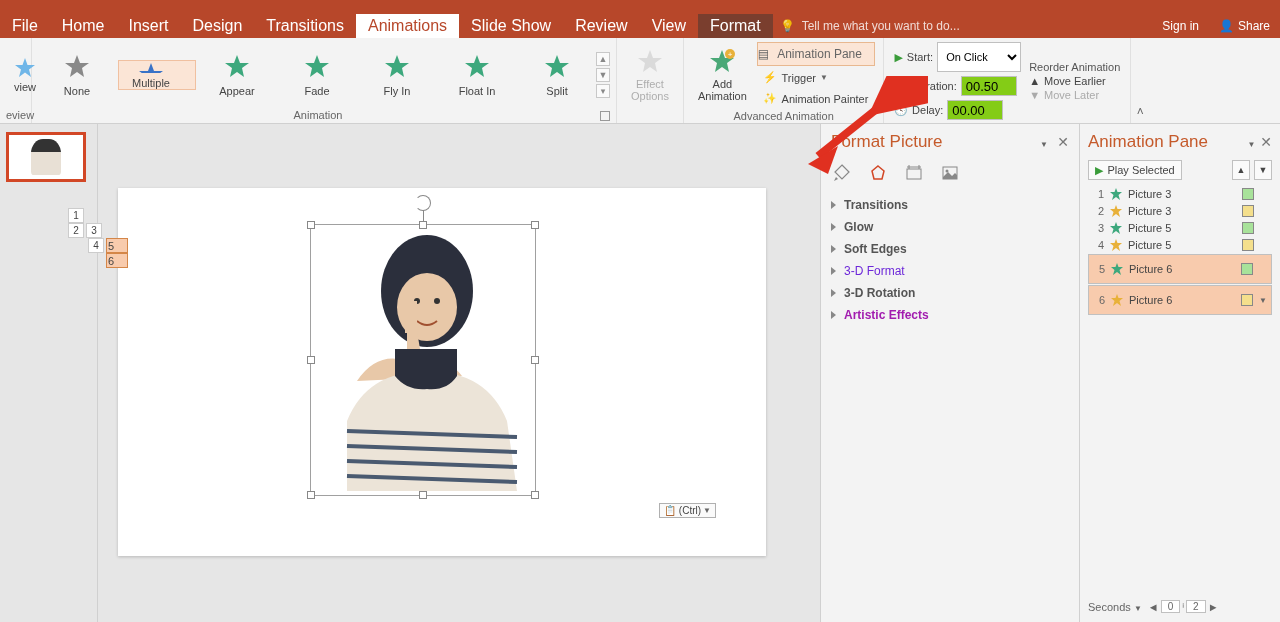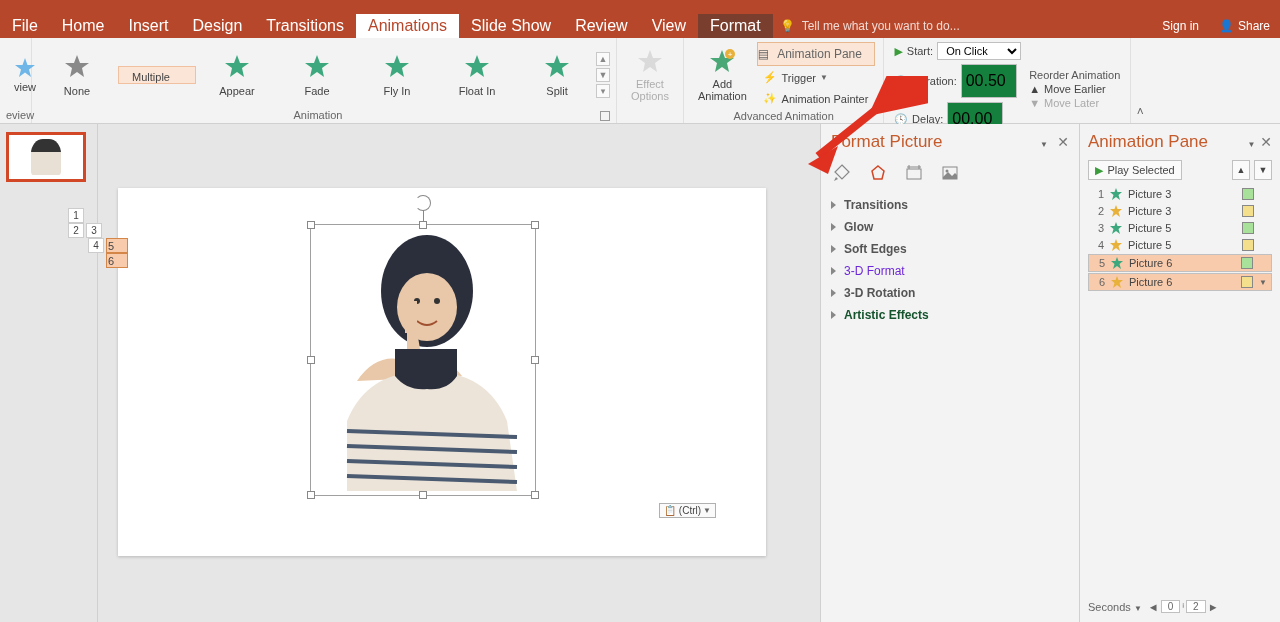--- a/index.html
+++ b/index.html
@@ -21,22 +21,22 @@
 .anim span{font-size:11px;color:#444}
 .star{width:28px;height:28px}
 .vbtn{display:flex;flex-direction:column;align-items:center;justify-content:center;padding:4px 8px;cursor:pointer;gap:2px}
 .vbtn.dis{opacity:.4;cursor:default}
 .sm{font-size:11px;line-height:12px;text-align:center}
 .advcol{display:flex;flex-direction:column;gap:2px;padding:2px}
 .linebtn{display:flex;align-items:center;gap:4px;padding:2px 6px;cursor:pointer;font-size:11px;border:1px solid transparent}
 .linebtn.acc{background:#fbe5d6;border-color:#e8b890}
 .timing{display:flex;flex-direction:column;gap:4px;padding:2px 4px;font-size:11px}
 .trow{display:flex;align-items:center;gap:4px}
-.tinput{width:56px;height:34px;border:1px solid #c0c0c0;background:#15803d;font-size:16px;padding:0 4px}
-.sel{border:1px solid #c0c0c0;background:#fff;font-size:11px;height:18px;padding:0 16px 0 4px}
+.tinput{width:56px;height:20px;border:1px solid #c0c0c0;background:#84cc16;font-size:13px;padding:0 4px}
+.sel{border:1px solid #c0c0c0;background:#fff;font-size:11px;height:30px;padding:0 16px 0 4px}
 .reorder{display:flex;flex-direction:column;gap:2px;font-size:11px;padding:2px 4px}
 .reorder .hd{color:#555}
 .reorder .btn{display:flex;align-items:center;gap:4px;cursor:pointer}
 .reorder .btn.dis{color:#aaa}
 .collapse{width:18px;display:flex;align-items:flex-end;justify-content:center;padding-bottom:4px;color:#666;cursor:pointer}
 .main{height:498px;display:flex}
 .thumbs{width:98px;background:#e6e6e6;border-right:1px solid #d0d0d0;padding:8px 6px}
 .thumb{width:80px;height:50px;background:#fff;border:3px solid #d24726;display:flex;align-items:center;justify-content:center}
 .thumb .timg{width:30px;height:36px;background:linear-gradient(#333 0 35%,#e8e0d5 35% 100%);border-radius:40% 40% 10% 10%}
 .canvas{flex:1;background:#e6e6e6;position:relative}
@@ -381,21 +381,21 @@
         <div class="acc">
           <span class="tri"></span>
           <b style="font-weight:400;color:#6d28d9">3-D Format</b>
         </div>
         <div class="acc">
           <span class="tri"></span>
           <b style="font-weight:600;color:#555">3-D Rotation</b>
         </div>
         <div class="acc">
           <span class="tri"></span>
-          <b style="font-weight:600;color:#14532d">Artistic Effects</b>
+          <b style="font-weight:600;color:#a21caf">Artistic Effects</b>
         </div>
       </div>
   </div>
 
   <div class="apane">
     <div class="aptitle">
       <span>Animation Pane</span>
       <span><span class="caret">▼</span>&nbsp;<span class="closex">✕</span></span>
     </div>
     <div class="playrow">

